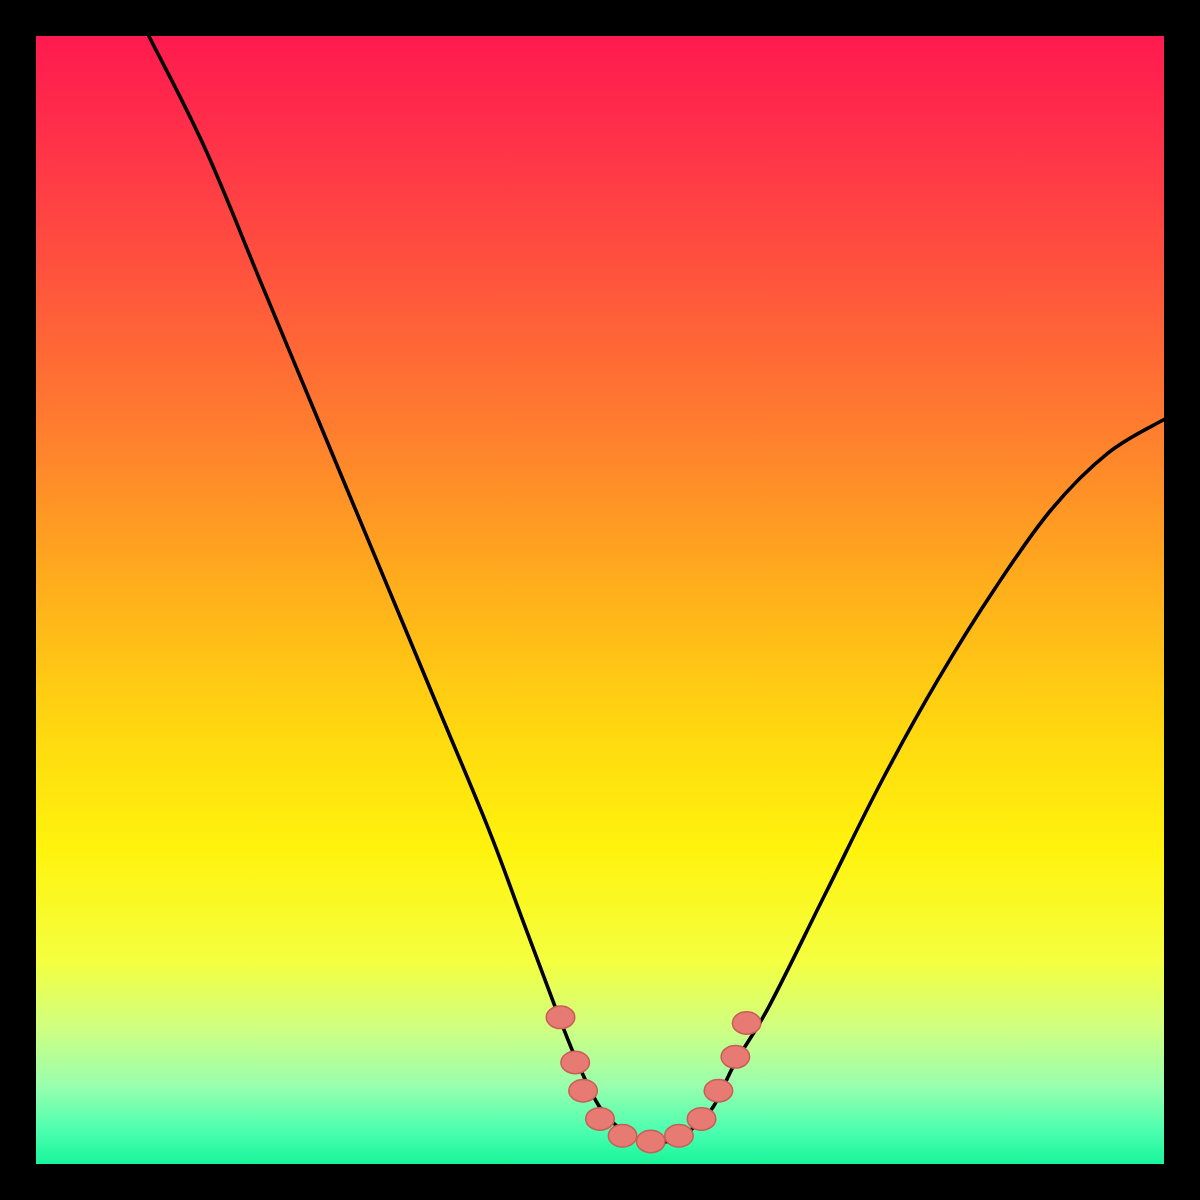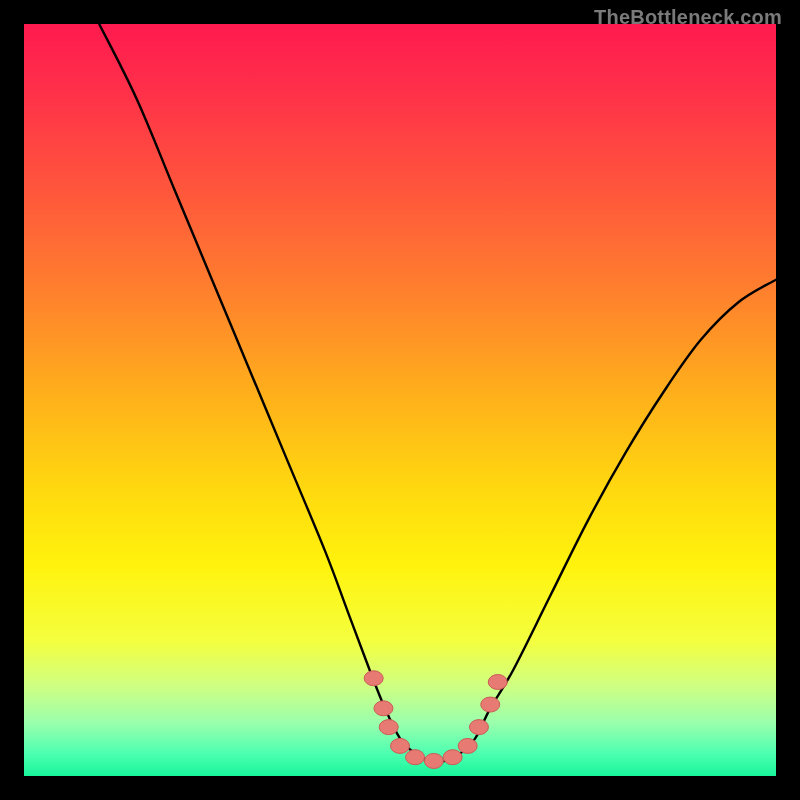--- a/index.html
+++ b/index.html
@@ -34,21 +34,20 @@
     top: 24px;
     width: 752px;
     height: 752px;
     overflow: hidden;
   }
 </style>
 </head>
 <body>
 
 <div class="frame">
-  <div class="watermark">TheBottleneck.com</div>
 
   <div class="plot">
     <svg id="chart-svg" width="752" height="752" viewBox="0 0 752 752">
       <defs>
         <linearGradient id="bg-grad" x1="0" y1="0" x2="0" y2="1">
             <stop offset="0.0%" stop-color="#ff1a4f"></stop>
             <stop offset="8.0%" stop-color="#ff2e4a"></stop>
             <stop offset="20.0%" stop-color="#ff503e"></stop>
             <stop offset="35.0%" stop-color="#ff7e2e"></stop>
             <stop offset="50.0%" stop-color="#ffb21a"></stop>

